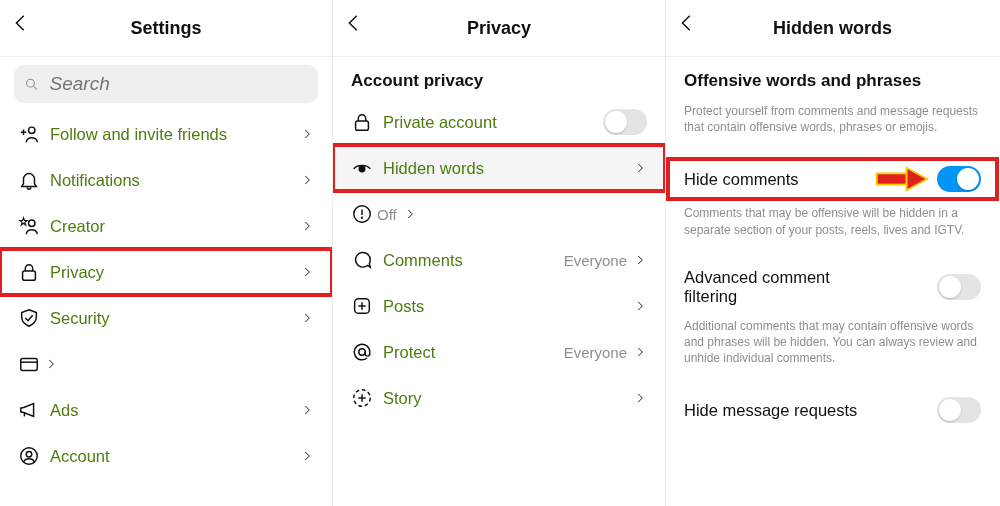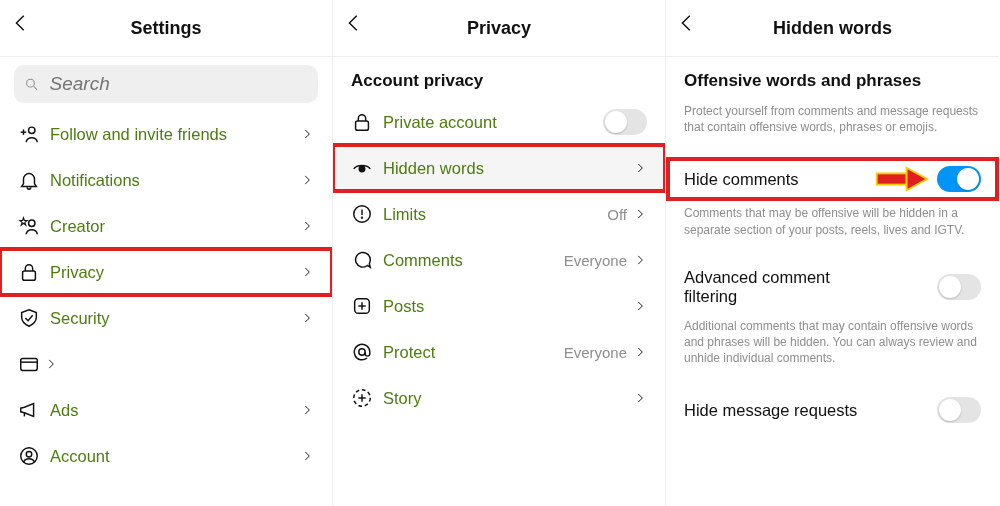--- a/index.html
+++ b/index.html
@@ -318,21 +318,20 @@
     </div>
 
     <div class="row">
       <span class="ricon">
         <svg class="icon" viewBox="0 0 24 24">
             <circle cx="12" cy="12" r="9"></circle>
             <line x1="12" y1="7" x2="12" y2="13"></line>
             <circle cx="12" cy="16" r="0.5" fill="#111"></circle>
           </svg>
       </span>
-      <span class="label">Limits</span>
       <span class="meta">Off</span>
       <svg class="icon chev" viewBox="0 0 24 24" style="width:14px;height:14px">
           <polyline points="9 5 16 12 9 19"></polyline>
         </svg>
     </div>
 
     <div class="row">
       <span class="ricon">
         <svg class="icon" viewBox="0 0 24 24">
             <path d="M21 12a8 8 0 1 0-3 6l3 2-1-4a8 8 0 0 0 1-4z"></path>

